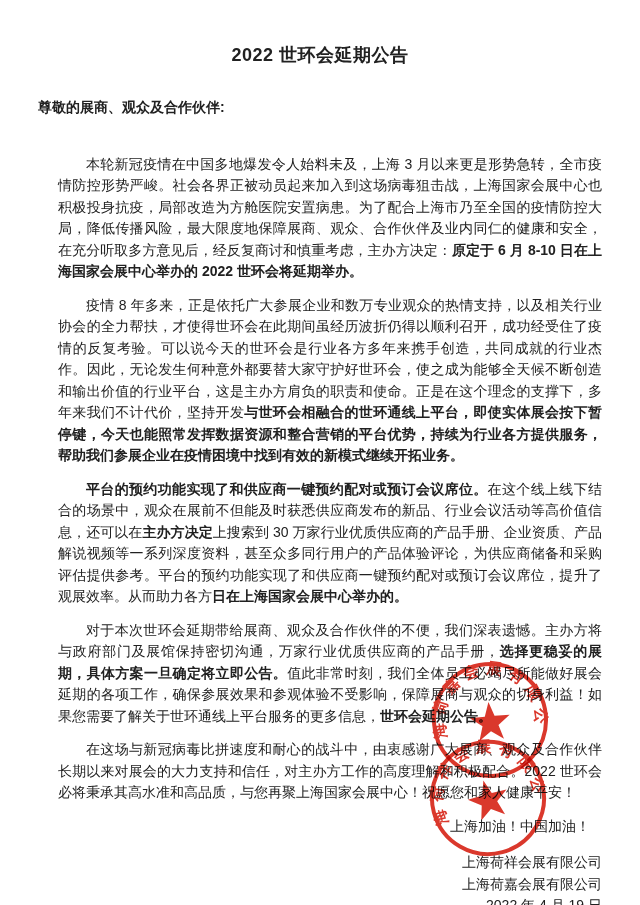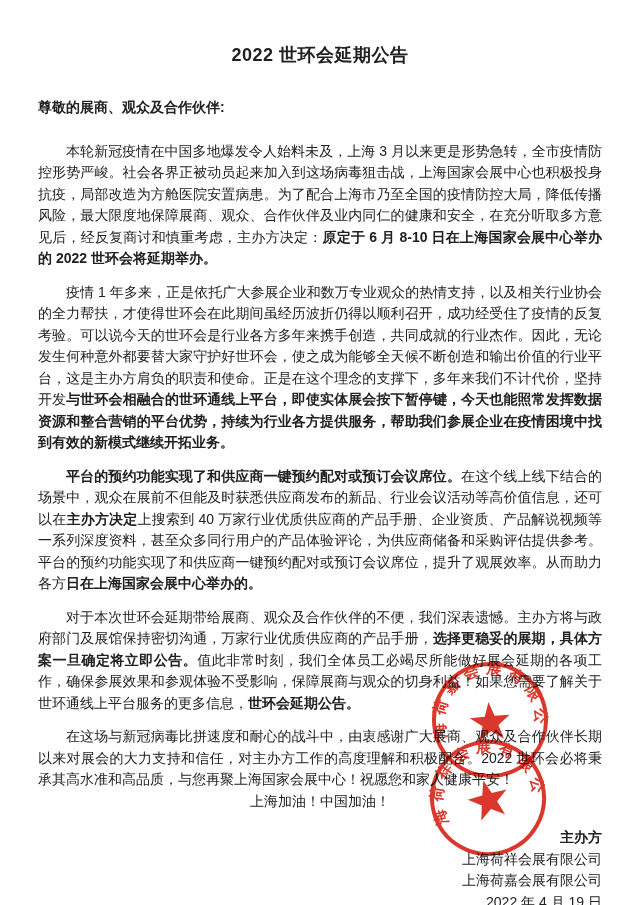--- a/index.html
+++ b/index.html
@@ -14,28 +14,29 @@
     font-size:14px; line-height:21.5px;
     padding:38px 38px 0 38px;
     overflow:hidden;
   }
   .doc-title {
     font-size:18px; line-height:22px;
     font-weight:700; text-align:center;
     margin:6px 0 31px 0;
     letter-spacing:.5px;
   }
-  .salutation { font-weight:700; margin-bottom:22px; }
+  .salutation { font-weight:700; margin-bottom:35px; }
   .para {
     text-indent:2em;
     text-align:justify;
     margin-bottom:12px;
+    margin-left:20px;
   }
   .para .bold { font-weight:700; }
-  .slogan { margin:0; text-align:center; }
+  .slogan { margin:12px; text-align:right; }
   .signature {
     position:relative;
     margin-top:15px;
     text-align:right;
     z-index:1;
   }
   .sig-label { font-weight:700; }
   .sig-line { line-height:21.5px; }
   .seal {
     position:absolute;
@@ -57,29 +58,28 @@
 </head>
 <body>
 
 <div class="page">
 
   <h1 class="doc-title">2022 世环会延期公告</h1>
 
   <div class="salutation">尊敬的展商、观众及合作伙伴:</div>
 
   <p class="para"><span>本轮新冠疫情在中国多地爆发令人始料未及，上海 3 月以来更是形势急转，全市疫情防控形势严峻。社会各界正被动员起来加入到这场病毒狙击战，上海国家会展中心也积极投身抗疫，局部改造为方舱医院安置病患。为了配合上海市乃至全国的疫情防控大局，降低传播风险，最大限度地保障展商、观众、合作伙伴及业内同仁的健康和安全，在充分听取多方意见后，经反复商讨和慎重考虑，主办方决定：</span><span class="bold">原定于 6 月 8-10 日在上海国家会展中心举办的 2022 世环会将延期举办。</span></p>
-  <p class="para"><span>疫情 1 年多来，正是依托广大参展企业和数万专业观众的热情支持，以及相关行业协会的全力帮扶，才使得世环会在此期间虽经历波折仍得以顺利召开，成功经受住了疫情的反复考验。可以说今天的世环会是行业各方多年来携手创造，共同成就的行业杰作。因此，无论发生何种意外都要替大家守护好世环会，使之成为能够全天候不断创造和输出价值的行业平台，这是主办方肩负的职责和使命。正是在这个理念的支撑下，多年来我们不计代价，坚持开发</span><span class="bold">与世环会相融合的世环通线上平台，即使实体展会按下暂停键，今天也能照常发挥数据资源和整合营销的平台优势，持续为行业各方提供服务，帮助我们参展企业在疫情困境中找到有效的新模式继续开拓业务。</span></p>
-  <p class="para"><span class="bold">平台的预约功能实现了和供应商一键预约配对或预订会议席位。</span><span>在这个线上线下结合的场景中，观众在展前不但能及时获悉供应商发布的新品、行业会议活动等高价值信息，还可以在</span><span class="bold">主办方决定</span><span>上搜索到 40 万家行业优质供应商的产品手册、企业资质、产品解说视频等一系列深度资料，甚至众多同行用户的产品体验评论，为供应商储备和采购评估提供参考。平台的预约功能实现了和供应商一键预约配对或预订会议席位，提升了观展效率。从而助力各方</span><span class="bold">日在上海国家会展中心举办的。</span></p>
+  <p class="para"><span>疫情 8 年多来，正是依托广大参展企业和数万专业观众的热情支持，以及相关行业协会的全力帮扶，才使得世环会在此期间虽经历波折仍得以顺利召开，成功经受住了疫情的反复考验。可以说今天的世环会是行业各方多年来携手创造，共同成就的行业杰作。因此，无论发生何种意外都要替大家守护好世环会，使之成为能够全天候不断创造和输出价值的行业平台，这是主办方肩负的职责和使命。正是在这个理念的支撑下，多年来我们不计代价，坚持开发</span><span class="bold">与世环会相融合的世环通线上平台，即使实体展会按下暂停键，今天也能照常发挥数据资源和整合营销的平台优势，持续为行业各方提供服务，帮助我们参展企业在疫情困境中找到有效的新模式继续开拓业务。</span></p>
+  <p class="para"><span class="bold">平台的预约功能实现了和供应商一键预约配对或预订会议席位。</span><span>在这个线上线下结合的场景中，观众在展前不但能及时获悉供应商发布的新品、行业会议活动等高价值信息，还可以在</span><span class="bold">主办方决定</span><span>上搜索到 30 万家行业优质供应商的产品手册、企业资质、产品解说视频等一系列深度资料，甚至众多同行用户的产品体验评论，为供应商储备和采购评估提供参考。平台的预约功能实现了和供应商一键预约配对或预订会议席位，提升了观展效率。从而助力各方</span><span class="bold">日在上海国家会展中心举办的。</span></p>
   <p class="para"><span>对于本次世环会延期带给展商、观众及合作伙伴的不便，我们深表遗憾。主办方将与政府部门及展馆保持密切沟通，万家行业优质供应商的产品手册，</span><span class="bold">选择更稳妥的展期，具体方案一旦确定将立即公告。</span><span>值此非常时刻，我们全体员工必竭尽所能做好展会延期的各项工作，确保参展效果和参观体验不受影响，保障展商与观众的切身利益！如果您需要了解关于世环通线上平台服务的更多信息，</span><span class="bold">世环会延期公告。</span></p>
   <p class="para" style="margin-bottom:0;"><span>在这场与新冠病毒比拼速度和耐心的战斗中，由衷感谢广大展商、观众及合作伙伴长期以来对展会的大力支持和信任，对主办方工作的高度理解和积极配合。2022 世环会必将秉承其高水准和高品质，与您再聚上海国家会展中心！祝愿您和家人健康平安！</span></p>
 
   <p class="slogan">上海加油！中国加油！</p>
 
   <div class="signature">
-    <div class="sig-line sig-label">主办方</div>
     <div class="sig-line">上海荷祥会展有限公司</div>
     <div class="sig-line">上海荷嘉会展有限公司</div>
     <div class="sig-line">2022 年 4 月 19 日</div>
   </div>
 
   <svg class="seal seal-1" viewBox="0 0 122 122">
     <circle cx="61" cy="61" r="56" fill="none" stroke="#d8291c" stroke-width="4"></circle>
     <path id="arcA" d="M 17.3,75.2 A 46,46 0 1 1 104.7,75.2" fill="none"></path>
     <text fill="#d8291c" text-anchor="middle">
       <textPath href="#arcA" startOffset="50%">上海荷嘉会展有限公司</textPath>

